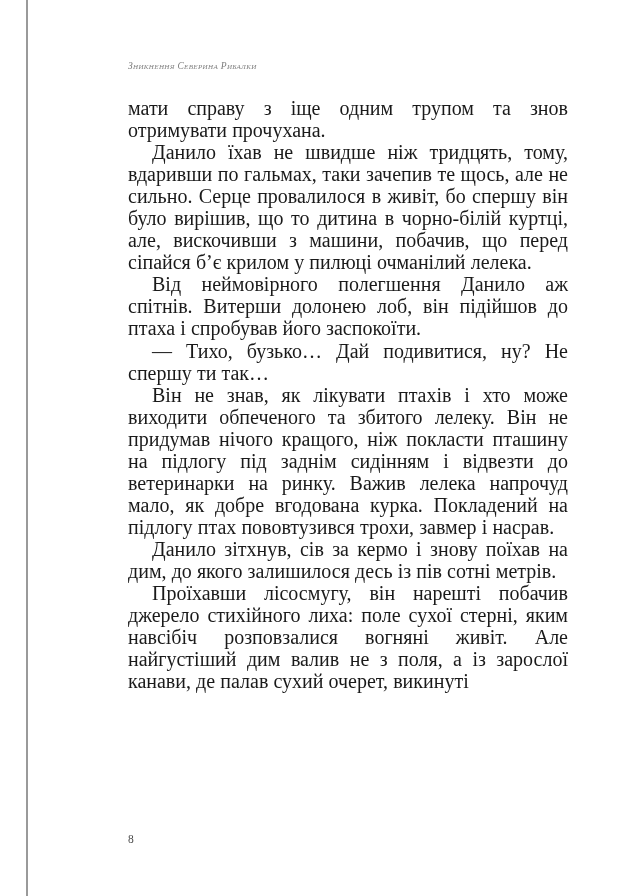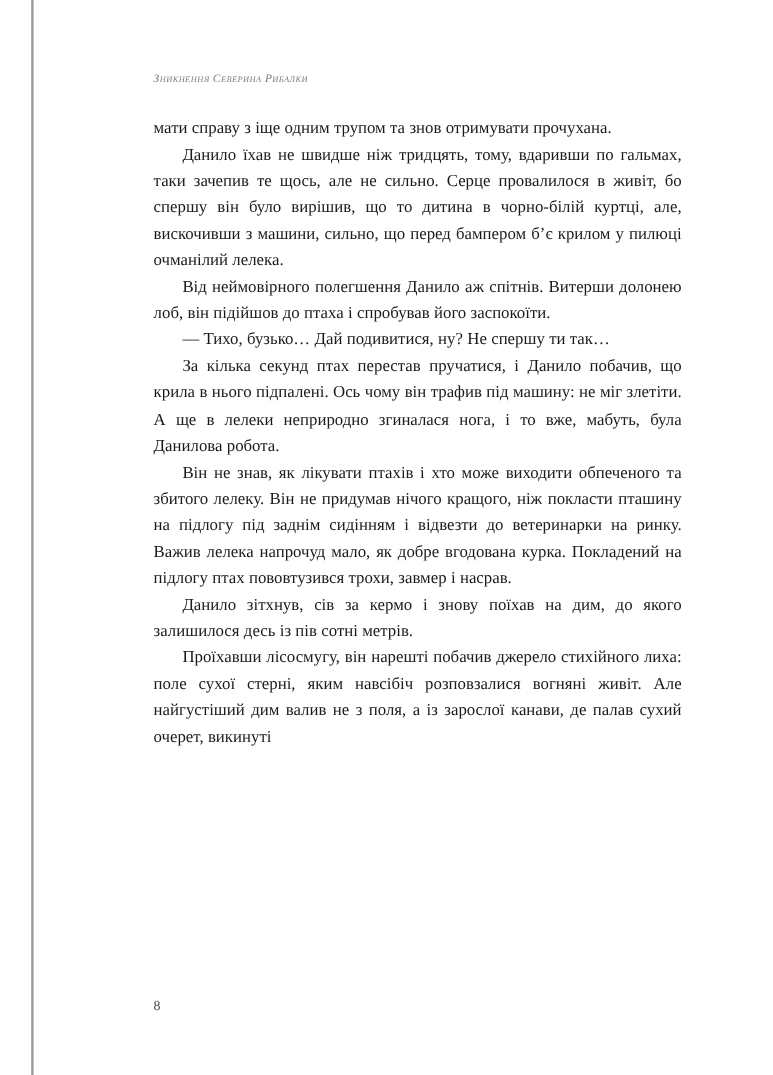--- a/index.html
+++ b/index.html
@@ -53,21 +53,21 @@
     position: absolute;
     left: 128px;
     top: 97px;
     width: 440px;
   }
 
   .para {
     margin: 0;
     text-align: justify;
     text-justify: inter-word;
-    font-size: 14px;
+    font-size: 20px;
     line-height: 22.05px;
     text-indent: 24px;
     hyphens: manual;
     word-spacing: 0.1px;
   }
 
   .para.no-indent {
     text-indent: 0;
   }
 
@@ -84,24 +84,23 @@
 <body>
 
 <div class="page-edge-rule"></div>
 
 <div class="page">
 
   <div class="running-head">Зникнення Северина Рибалки</div>
 
   <div class="text-block">
     <p class="para no-indent">мати справу з іще одним трупом та знов отримувати прочухана.</p>
-    <p class="para">Данило їхав не швидше ніж тридцять, тому, вдаривши по гальмах, таки зачепив те щось, але не сильно. Серце провалилося в живіт, бо спершу він було вирішив, що то дитина в чорно-білій куртці, але, вискочивши з машини, сильно, що перед бампером б’є крилом у пилюці очманілий лелека.</p>
+    <p class="para">Данило їхав не швидше ніж тридцять, тому, вдаривши по гальмах, таки зачепив те щось, але не сильно. Серце провалилося в живіт, бо спершу він було вирішив, що то дитина в чорно-білій куртці, але, вискочивши з машини, побачив, що перед сіпайся б’є крилом у пилюці очманілий лелека.</p>
     <p class="para">Від неймовірного полегшення Данило аж спітнів. Витерши долонею лоб, він підійшов до птаха і спробував його заспокоїти.</p>
     <p class="para">— Тихо, бузько… Дай подивитися, ну? Не спершу ти так…</p>
-    <p class="para">За кілька секунд птах перестав пручатися, і Данило побачив, що крила в нього підпалені. Ось чому він трафив під машину: не міг злетіти. А ще в лелеки неприродно згиналася нога, і то вже, мабуть, була Данилова робота.</p>
     <p class="para">Він не знав, як лікувати птахів і хто може виходити обпеченого та збитого лелеку. Він не придумав нічого кращого, ніж покласти пташину на підлогу під заднім сидінням і відвезти до ветеринарки на ринку. Важив лелека напрочуд мало, як добре вгодована курка. Покладений на підлогу птах пововтузився трохи, завмер і насрав.</p>
     <p class="para">Данило зітхнув, сів за кермо і знову поїхав на дим, до якого залишилося десь із пів сотні метрів.</p>
     <p class="para">Проїхавши лісосмугу, він нарешті побачив джерело стихійного лиха: поле сухої стерні, яким навсібіч розповзалися вогняні живіт. Але найгустіший дим валив не з поля, а із зарослої канави, де палав сухий очерет, викинуті</p>
   </div>
 
   <div class="folio">8</div>
 
 </div>
 
 </body></html>

